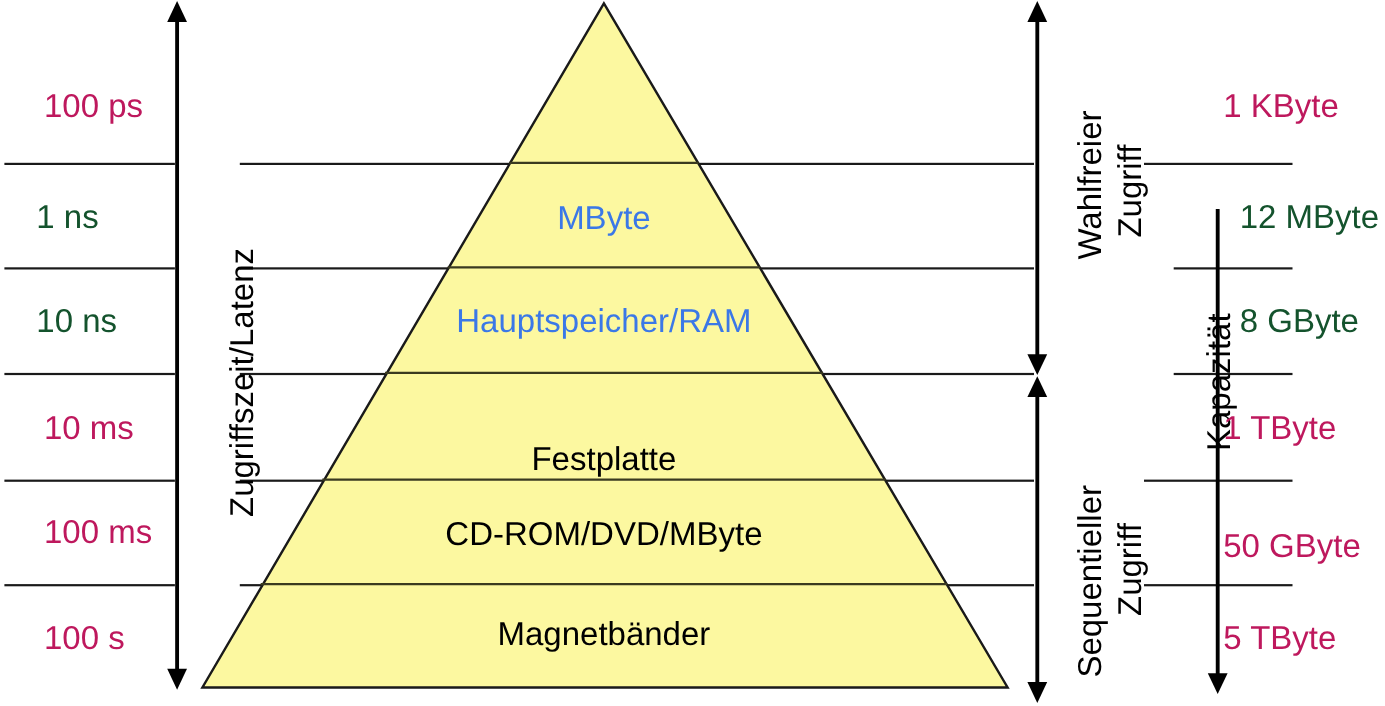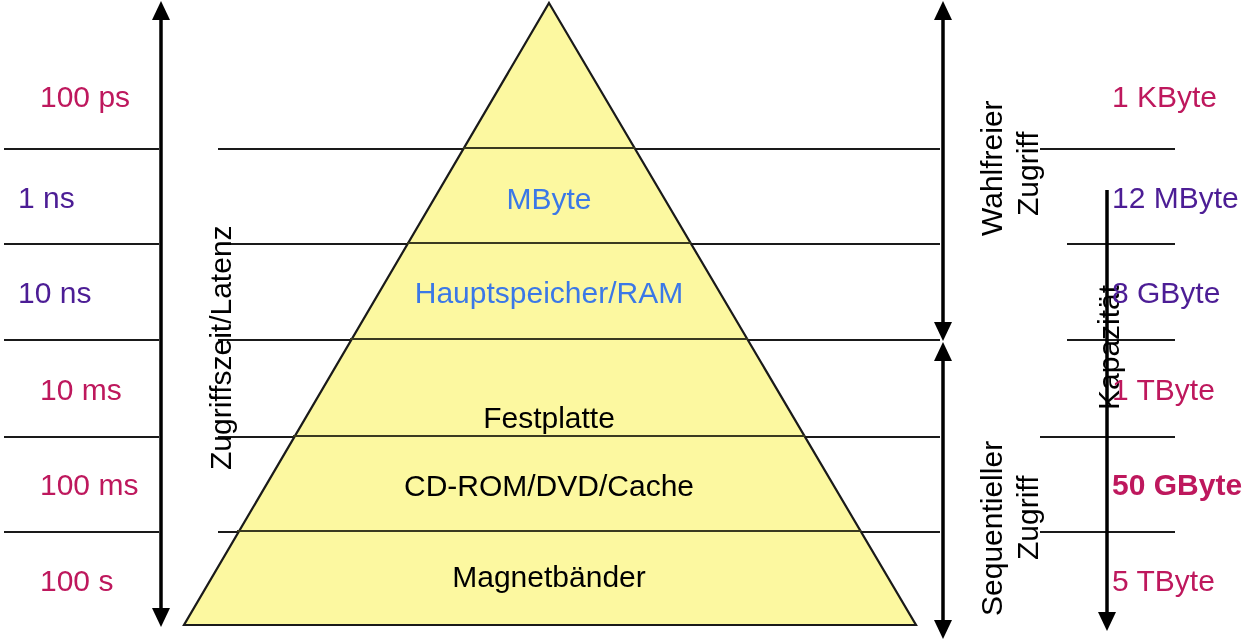--- a/index.html
+++ b/index.html
@@ -26,21 +26,21 @@
   }
 
   
   .lbl {
     position: absolute;
     font-size: 30px;
     line-height: 1;
     color: #be185d;
     white-space: nowrap;
   }
-  .lbl.blue { color: #4c1d95; }
+  .lbl.blue { color: #14532d; margin-left: 15px; }
 
   .tier-label {
     position: absolute;
     font-size: 30px;
     line-height: 1;
     color: #000000;
     white-space: nowrap;
     text-align: center;
     transform: translateX(-50%);
   }
@@ -149,23 +149,23 @@
   <div class="lbl" style="left:40px; top:82px;">100 ps</div>
   <div class="lbl blue" style="left:18px; top:183px;">1 ns</div>
   <div class="lbl blue" style="left:18px; top:278px;">10 ns</div>
   <div class="lbl" style="left:40px; top:375px;">10 ms</div>
   <div class="lbl" style="left:40px; top:470px;">100 ms</div>
   <div class="lbl" style="left:40px; top:566px;">100 s</div>
 
   <div class="tier-label blue" style="left:549px; top:184px;">MByte</div>
   <div class="tier-label blue" style="left:549px; top:278px;">Hauptspeicher/RAM</div>
   <div class="tier-label" style="left:549px; top:375px;margin-top:28px;">Festplatte</div>
-  <div class="tier-label" style="left:549px; top:471px;">CD-ROM/DVD/Cache</div>
+  <div class="tier-label" style="left:549px; top:471px;">CD-ROM/DVD/MByte</div>
   <div class="tier-label" style="left:549px; top:562px;">Magnetbänder</div>
 
   <div class="lbl" style="left:1112px; top:82px;">1 KByte</div>
   <div class="lbl blue" style="left:1112px; top:183px;">12 MByte</div>
   <div class="lbl blue" style="left:1112px; top:278px;">8 GByte</div>
   <div class="lbl" style="left:1112px; top:375px;">1 TByte</div>
-  <div class="lbl" style="left:1112px; top:470px;font-weight:bold;">50 GByte</div>
+  <div class="lbl" style="left:1112px; top:482px;">50 GByte</div>
   <div class="lbl" style="left:1112px; top:566px;">5 TByte</div>
 
 </div>
 
 </body></html>

